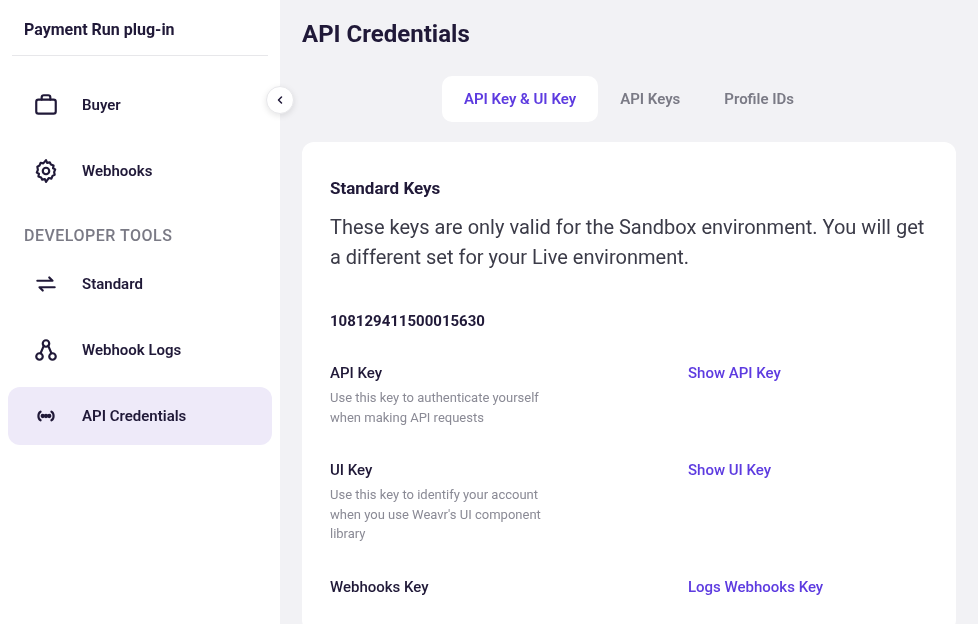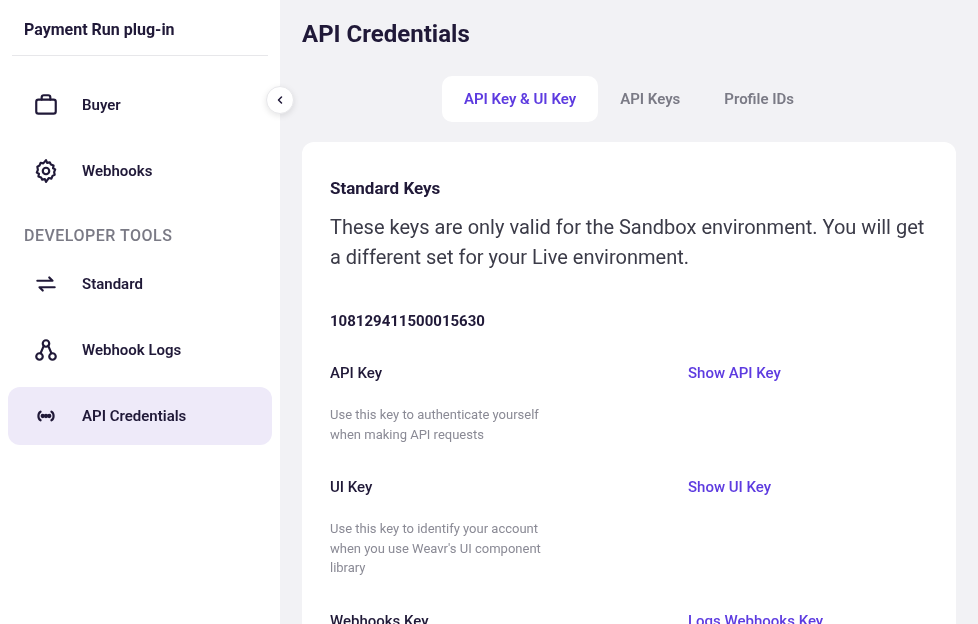--- a/index.html
+++ b/index.html
@@ -138,21 +138,21 @@
       padding-right: 20px;
     }
     .key-label {
       font-size: 15px;
       color: #201938;
       font-weight: 500;
     }
     .key-sub {
       font-size: 13px;
       color: #8a8a95;
-      margin-top: 23px;
+      margin-top: 6px;
       line-height: 1.5;
       max-width: 220px;
     }
     .key-value {
       font-size: 15px;
       font-weight: 700;
       color: #201938;
       min-width: 240px;
     }
     .show-link {

